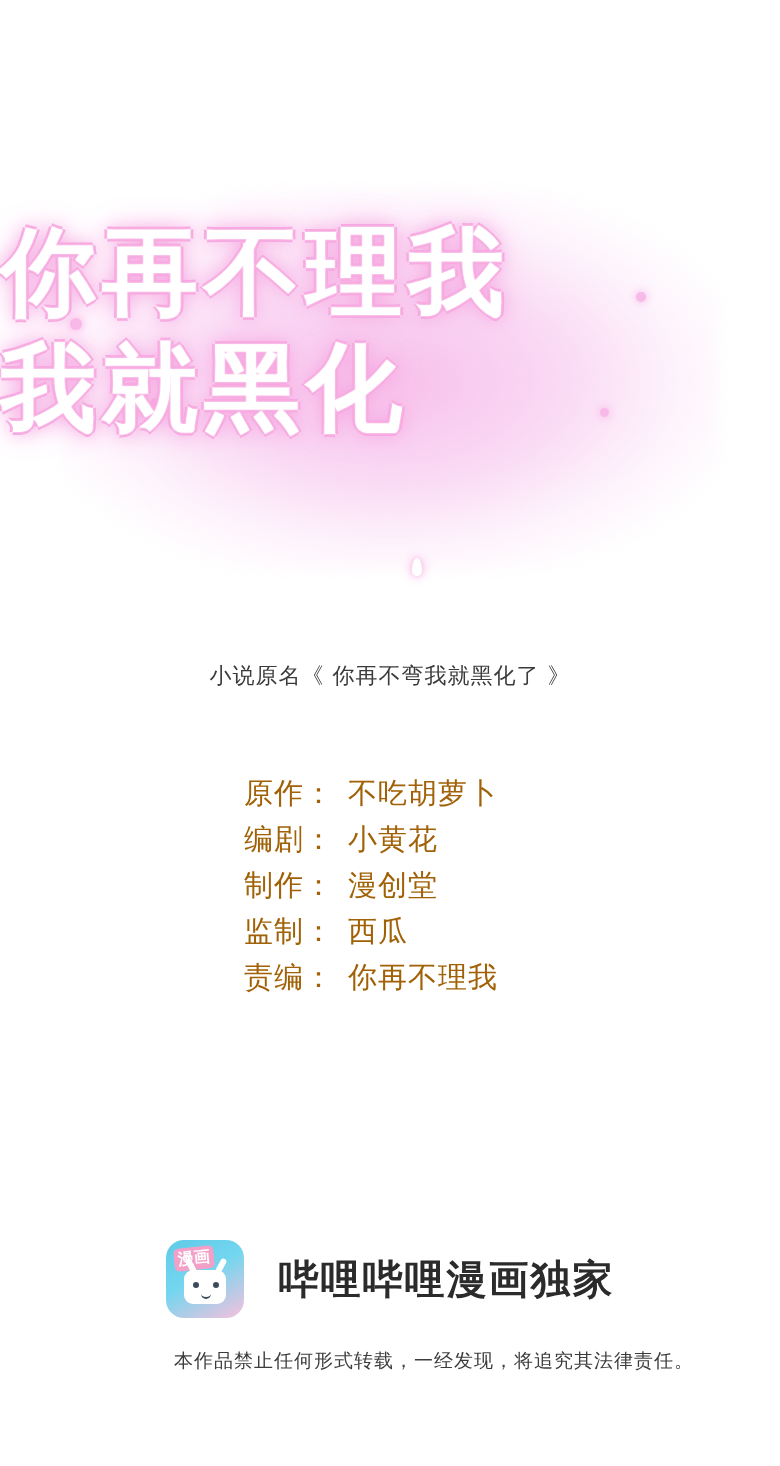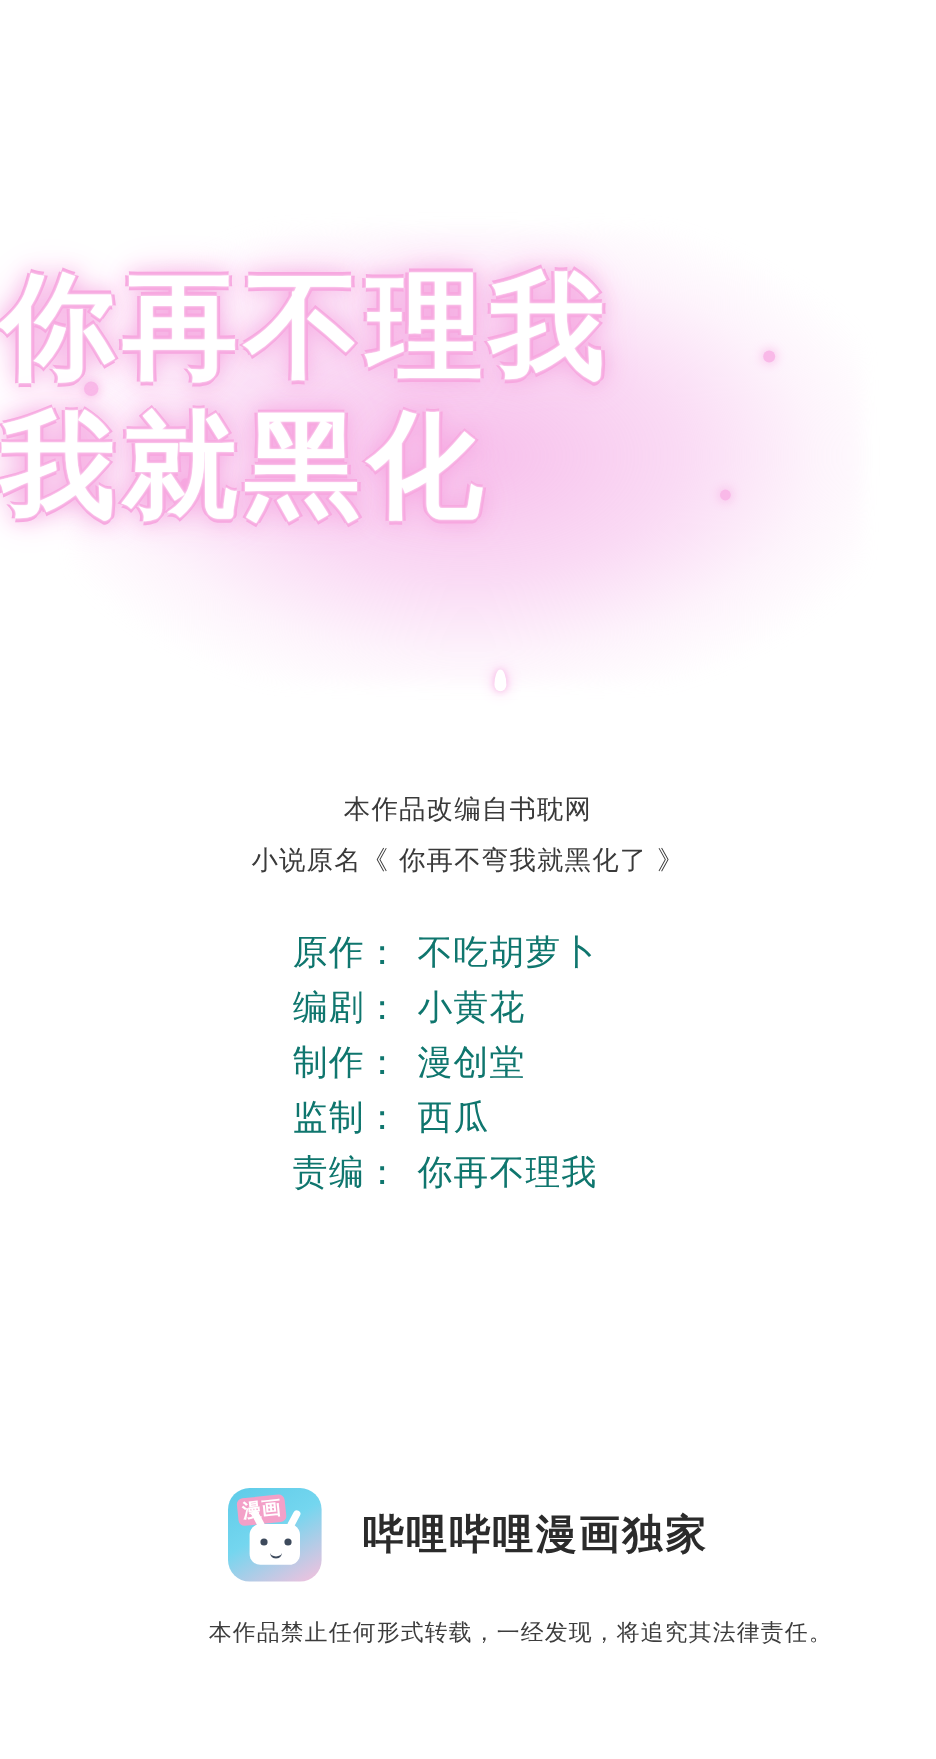--- a/index.html
+++ b/index.html
@@ -123,21 +123,21 @@
   .credits {
     position: absolute;
     top: 770px;
     left: 244px;
     width: 480px;
   }
   .credit-row {
     font-family: "DejaVu Sans", sans-serif;
     font-size: 29px;
     line-height: 46px;
-    color: #0f766e;
+    color: #a16207;
     letter-spacing: 1px;
     white-space: nowrap;
   }
   .credit-role { display: inline-block; }
   .credit-name { display: inline-block; margin-left: 14px; }
 
   
   .brand-row {
     position: absolute;
     top: 1240px;
@@ -205,21 +205,21 @@
     position: absolute;
     left: 35px;
     top: 52px;
     width: 10px;
     height: 5px;
     border-bottom: 2px solid #3d4a5c;
     border-radius: 0 0 8px 8px;
   }
   .brand-text {
     font-family: "DejaVu Sans", sans-serif;
-    font-size: 34px;
+    font-size: 40px;
     font-weight: bold;
     color: #2b2b2b;
     letter-spacing: 2px;
     margin-left: 22px;
     padding-left: 13px;
   }
 
   
   .legal {
     position: absolute;
@@ -242,21 +242,20 @@
   <div class="accent-dot dot-a"></div>
   <div class="accent-dot dot-b"></div>
   <div class="accent-dot dot-c"></div>
   <div class="heart"></div>
   <div class="title-line title-line-1">你再不理我</div>
   <div class="title-line title-line-2">我就黑化</div>
   <div class="drip"></div>
 </div>
 
 <div class="source-block">
-  <div class="source-line">本作品改编自书耽网</div>
   <div class="source-line">小说原名《 你再不弯我就黑化了 》</div>
 </div>
 
 <div class="credits">
   <div class="credit-row">
     <span class="credit-role">原作：</span><span class="credit-name">不吃胡萝卜</span>
   </div>
   <div class="credit-row">
     <span class="credit-role">编剧：</span><span class="credit-name">小黄花</span>
   </div>

